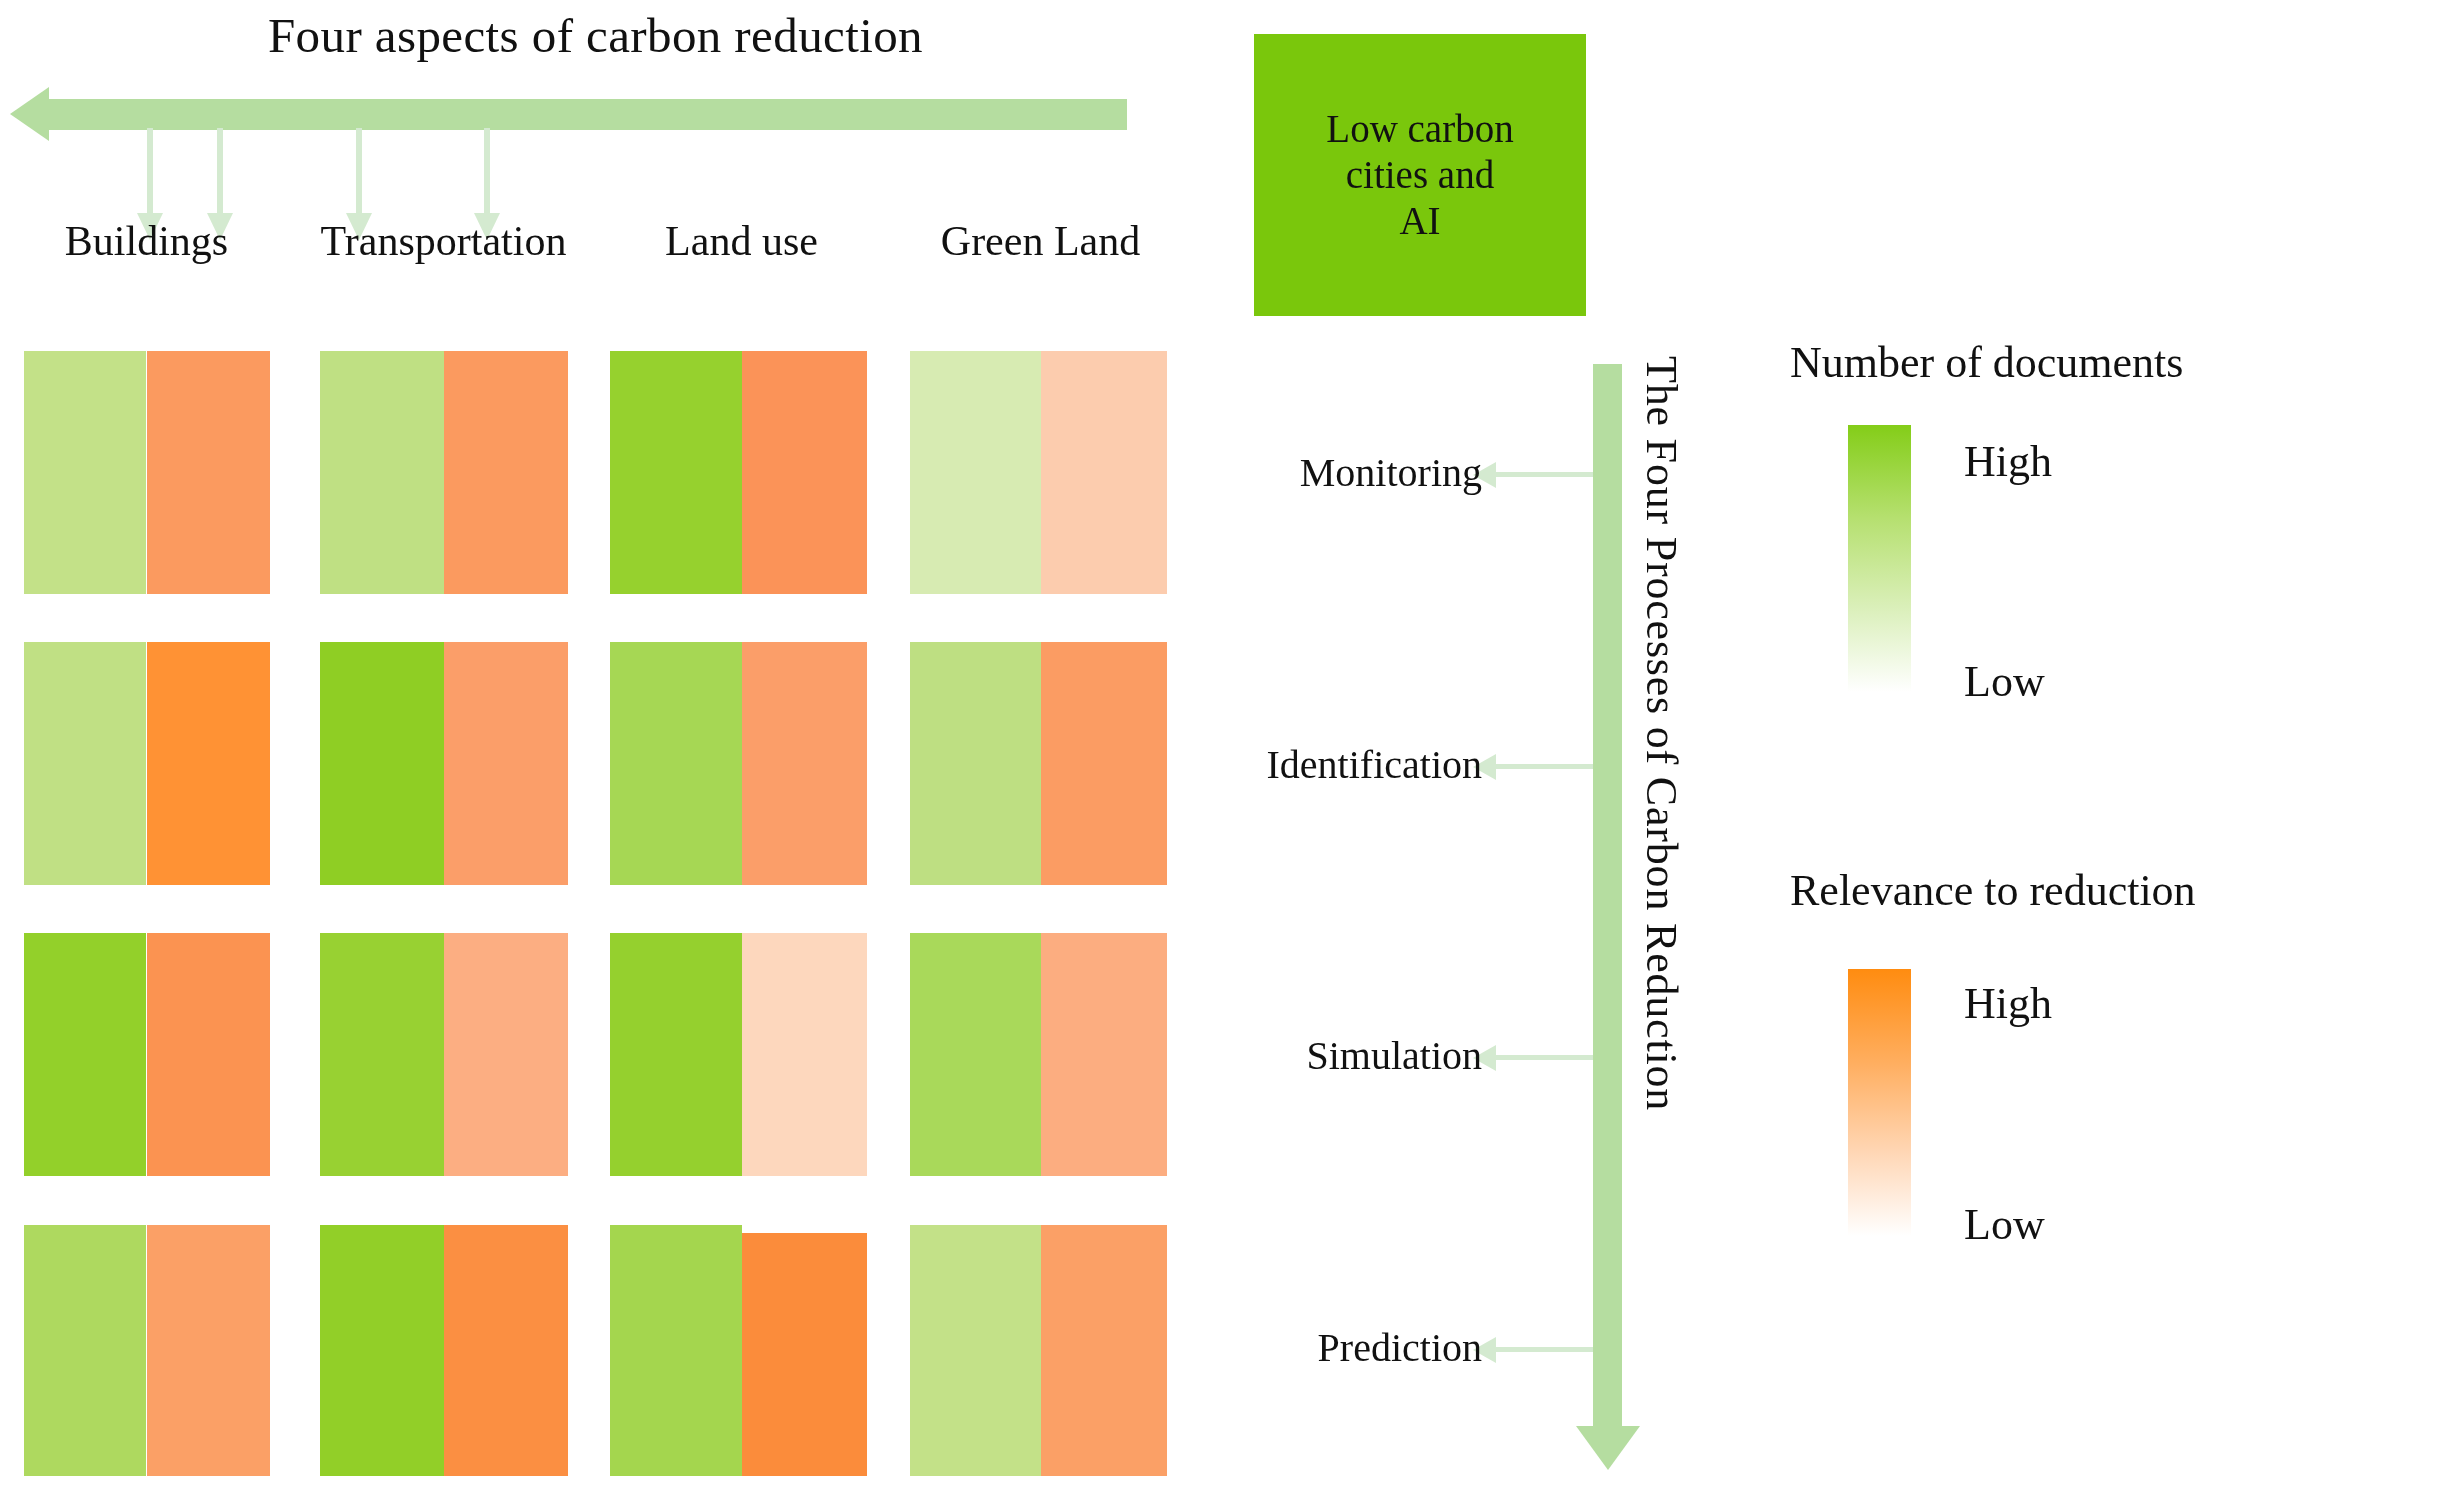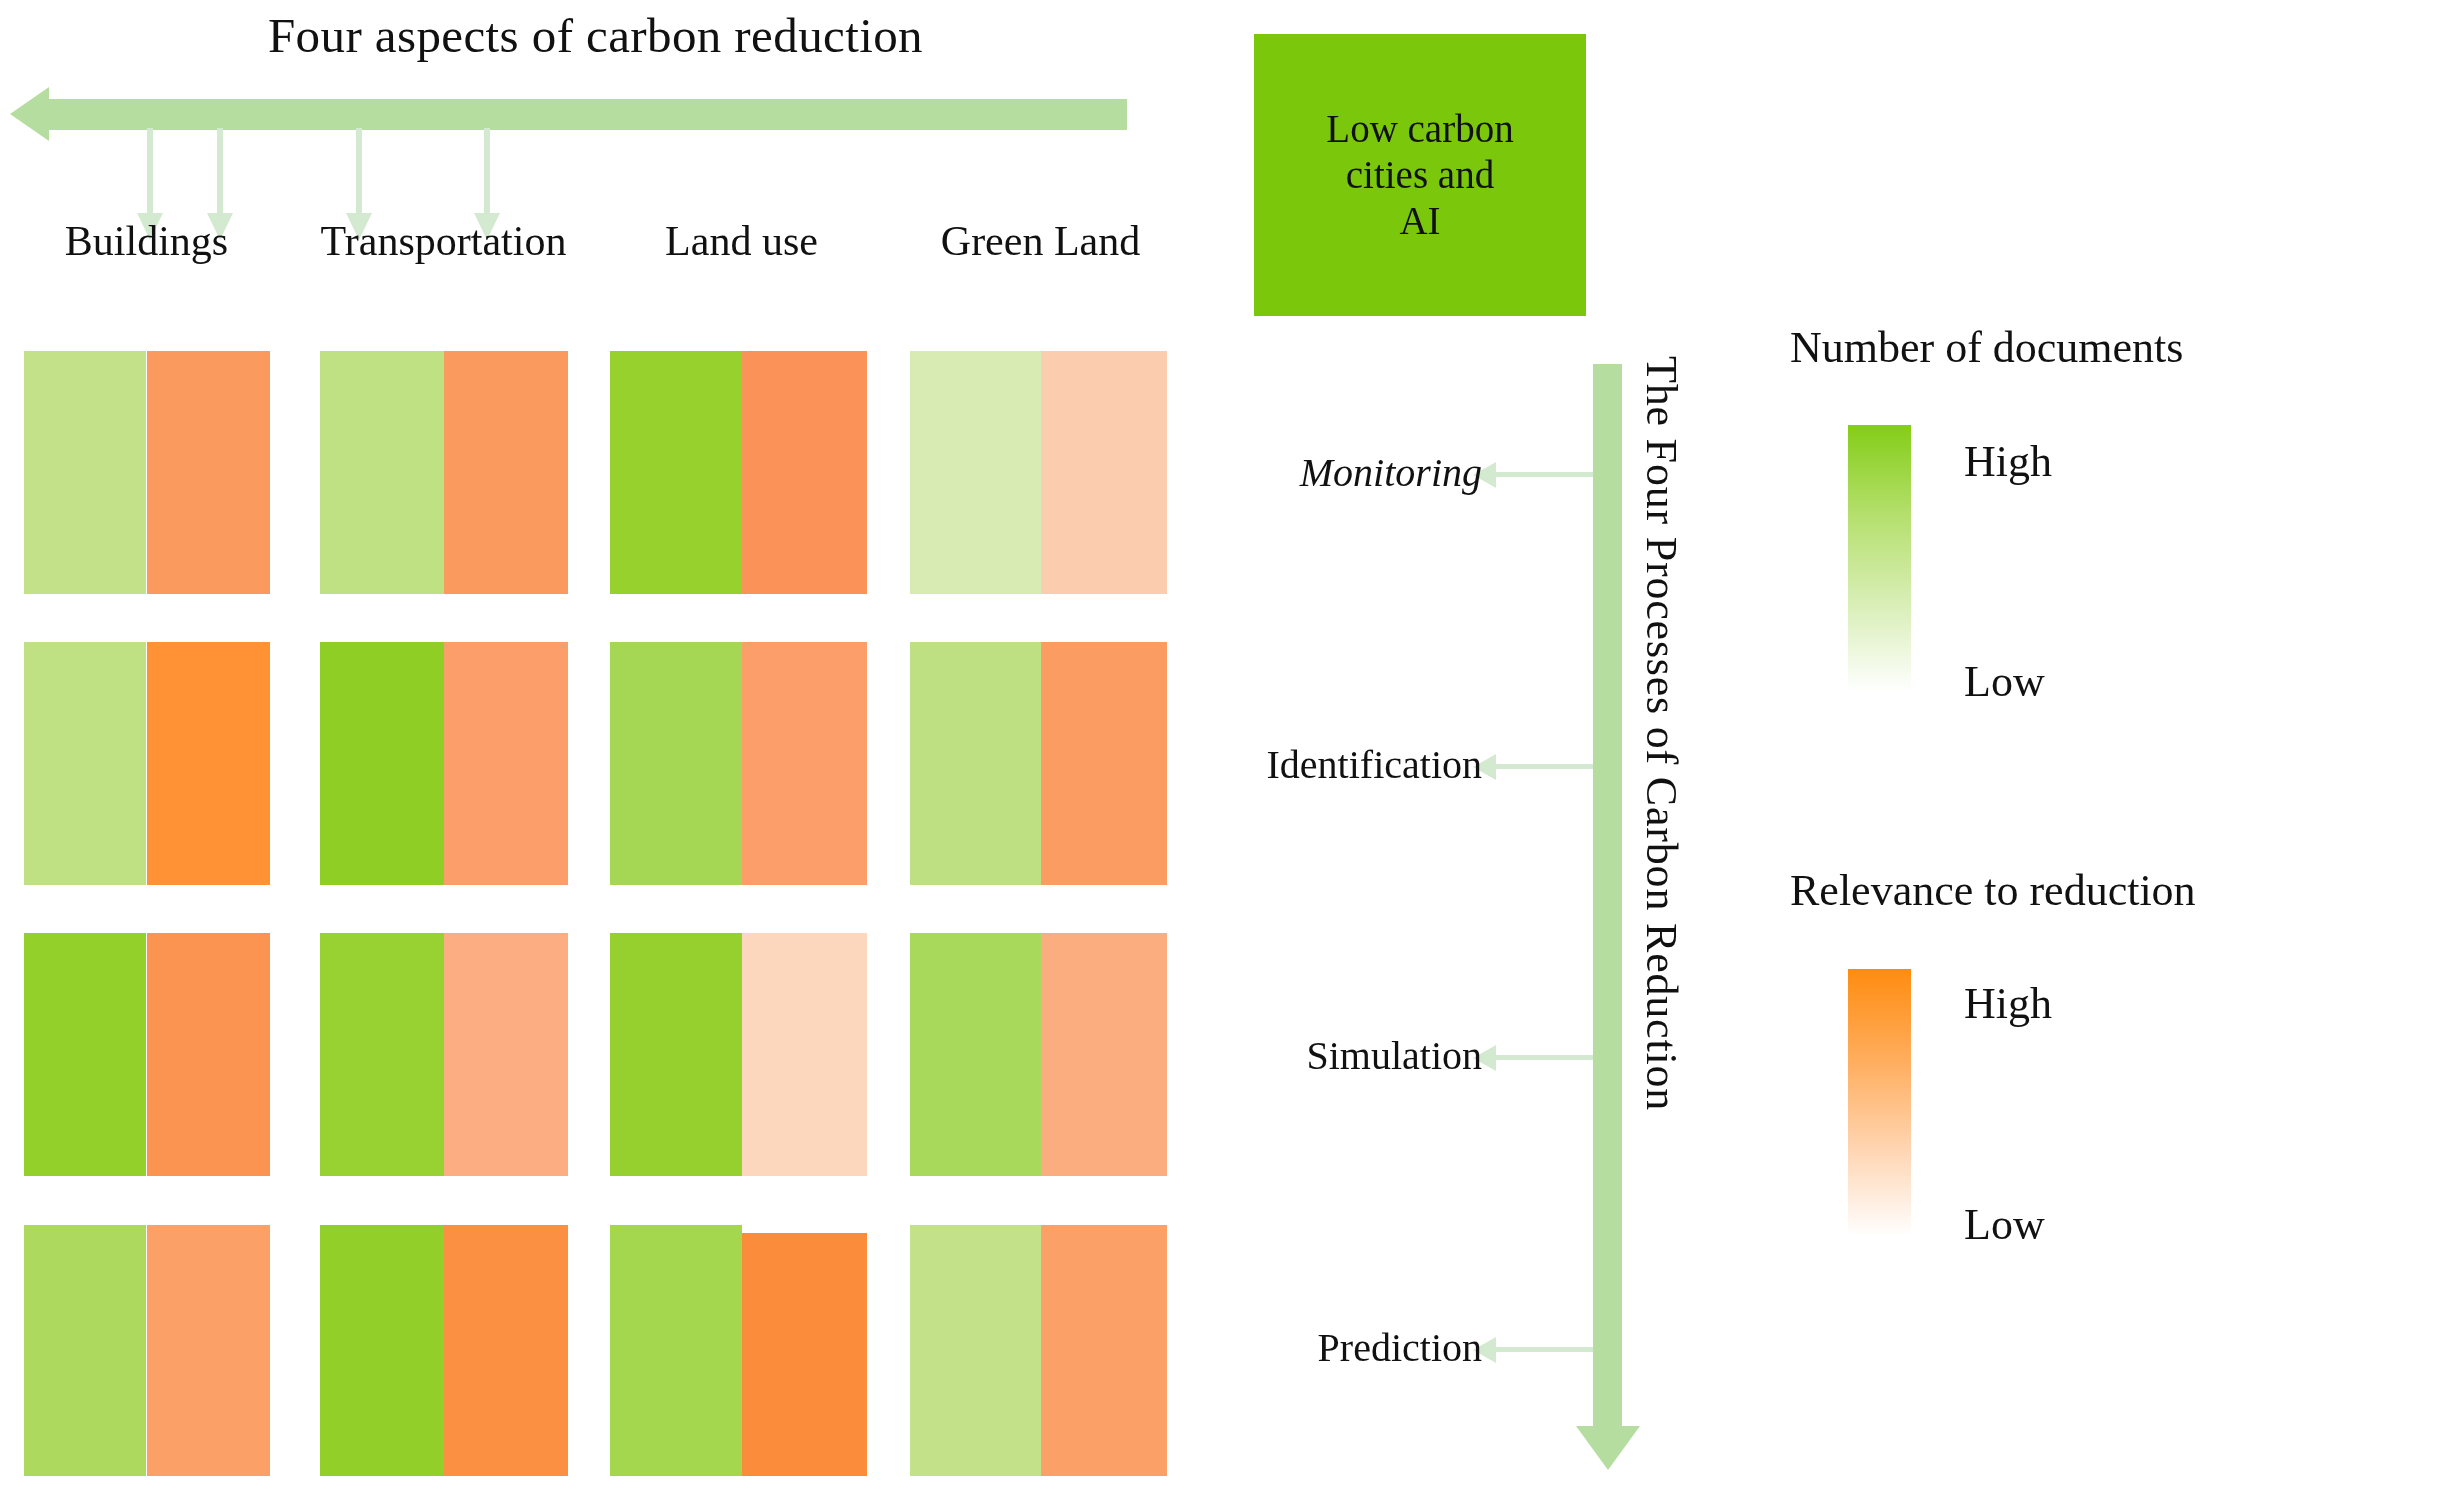--- a/index.html
+++ b/index.html
@@ -164,41 +164,41 @@
     <div class="cell" style="left: 610px; top: 1225px; width: 132px; height: 251px; background: rgb(164, 214, 78);"></div>
     <div class="cell" style="left: 742px; top: 1233px; width: 125px; height: 243px; background: rgb(251, 140, 59);"></div>
     <div class="cell" style="left: 910px; top: 1225px; width: 131px; height: 251px; background: rgb(195, 225, 136);"></div>
     <div class="cell" style="left: 1041px; top: 1225px; width: 126px; height: 251px; background: rgb(251, 160, 102);"></div>
   </div>
 
 <div id="row-labels">
     <div class="row-arrow" style="top: 472px;">
       <i></i>
     </div>
-    <div class="row-label" style="top: 472px; font-style: italic;">Monitoring</div>
+    <div class="row-label" style="top: 472px;">Monitoring</div>
     <div class="row-arrow" style="top: 764px;">
       <i></i>
     </div>
     <div class="row-label" style="top: 764px;">Identification</div>
     <div class="row-arrow" style="top: 1055px;">
       <i></i>
     </div>
     <div class="row-label" style="top: 1055px;">Simulation</div>
     <div class="row-arrow" style="top: 1347px;">
       <i></i>
     </div>
     <div class="row-label" style="top: 1347px;">Prediction</div>
   </div>
 
 <div id="v-arrow-bar" class="abs"></div>
 <div id="v-arrow-head" class="abs"></div>
 
 <div id="side-caption">The Four Processes of Carbon Reduction</div>
 
-<div class="legend-title abs" style="left:1790px; top:322px;font-family:Liberation Serif, serif;">Number of documents</div>
+<div class="legend-title abs" style="left:1790px; top:337px;font-family:Liberation Serif, serif;">Number of documents</div>
 <div class="legend-ramp ramp-green abs" style="left:1848px; top:425px;"></div>
 <div class="legend-hi abs" style="left:1964px; top:420px;">High</div>
 <div class="legend-lo abs" style="left:1964px; top:640px;">Low</div>
 
 <div class="legend-title abs" style="left:1790px; top:865px;">Relevance to reduction</div>
 <div class="legend-ramp ramp-orange abs" style="left:1848px; top:969px;"></div>
 <div class="legend-hi abs" style="left:1964px; top:962px;">High</div>
 <div class="legend-lo abs" style="left:1964px; top:1183px;">Low</div>
 
 

